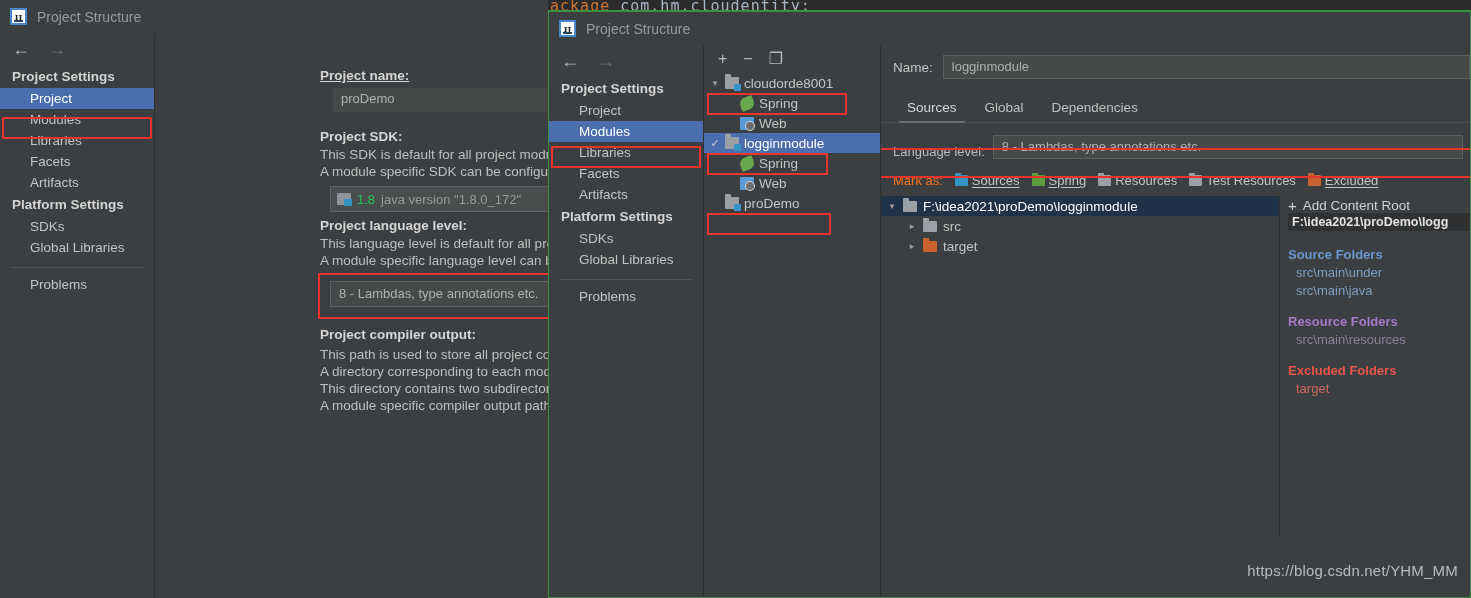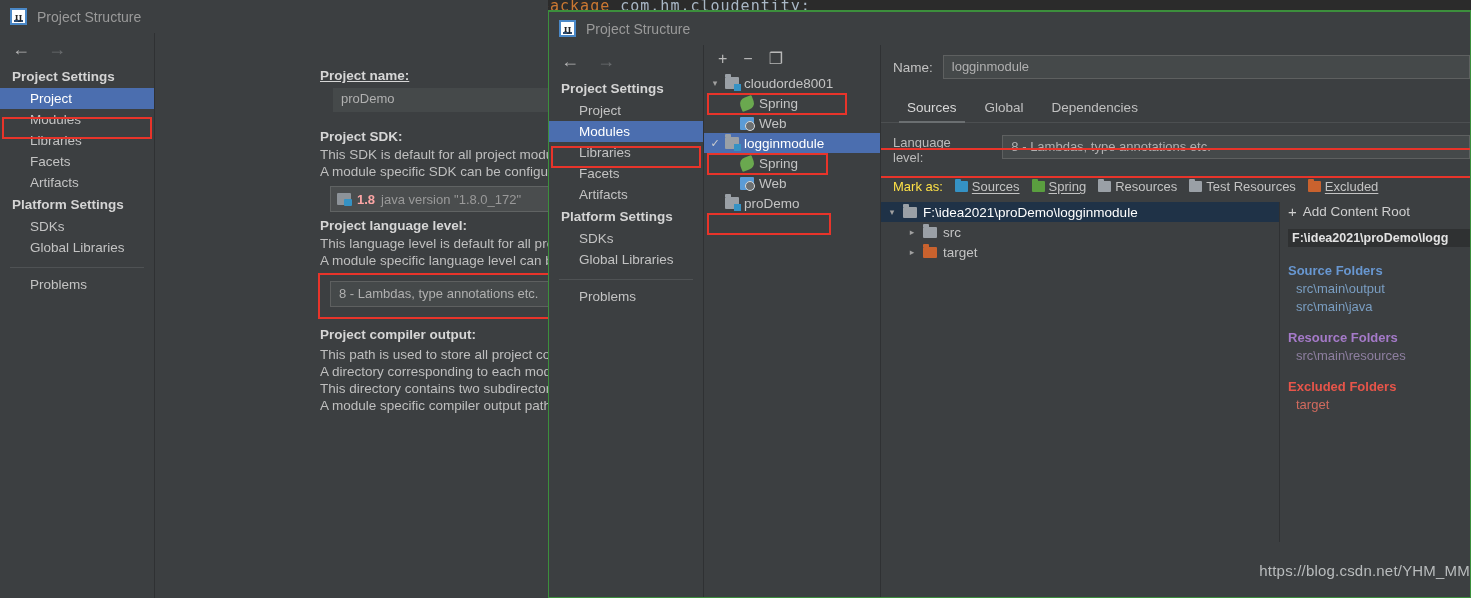--- a/index.html
+++ b/index.html
@@ -146,21 +146,21 @@
     border-bottom: 1px solid #4c4f51;
   }
   .tab {
     padding: 5px 14px 7px 14px; font-size: 13.5px; color: #c0c0c0; position: relative;
   }
   .tab.active { color: #d8d8d8; }
   .tab.active::after {
     content: ""; position: absolute; left: 6px; right: 6px; bottom: -1px;
     height: 2px; background: #6b6f71;
   }
-  .ll-row { display: flex; align-items: flex-start; gap: 18px; padding: 12px 0 0 12px; }
+  .ll-row { display: flex; align-items: flex-end; gap: 8px; padding: 12px 0 0 12px; }
   .markas { display: flex; align-items: center; gap: 12px; padding: 14px 0 0 12px; font-size: 13px; }
   .markas .mk { display: flex; align-items: center; gap: 4px; color: #c3c3c3; }
   .mkfolder { width: 13px; height: 11px; border-radius: 1px; flex: none; position: relative; }
   .mkfolder::before {
     content: ""; position: absolute; left: 0; top: -2.5px; width: 6px; height: 3px;
     border-radius: 1px 1px 0 0; background: inherit;
   }
   .ul { text-decoration: underline; text-underline-offset: 2px; }
 
   .content-split { display: flex; margin-top: 8px; height: 340px; }
@@ -176,33 +176,33 @@
   }
   .fold::before {
     content: ""; position: absolute; left: 0; top: -2.5px; width: 6px; height: 3px;
     border-radius: 1px 1px 0 0; background: inherit;
   }
   .cright { width: 190px; flex: none; padding-left: 8px; }
   .addroot { display: flex; align-items: center; gap: 6px; color: #cfcfcf; font-size: 13.5px; padding-top: 2px; }
   .plus { color: #cfcfcf; font-size: 15px; line-height: 1; }
   .rootpath {
     background: #2f3132; color: #e2e2e2; font-weight: bold; font-size: 12.5px;
-    padding: 2px 0 2px 4px; white-space: nowrap; overflow: hidden; margin-top: 10px;
+    padding: 2px 0 2px 4px; white-space: nowrap; overflow: hidden; margin-top: 0;
   }
   .grp-title { font-weight: bold; font-size: 13px; margin-top: 16px; }
   .grp-item { font-size: 13px; margin-top: 3px; padding-left: 8px; position: relative; }
   .c-src { color: #6897d1; }
   .c-srcitem { color: #7a9ec2; }
   .c-res { color: #a57ac9; }
   .c-resitem { color: #8e7fa0; }
   .c-exc { color: #e8554a; }
   .c-excitem { color: #d06a5e; }
 
   .watermark {
-    position: absolute; right: 0; bottom: 18px;
+    position: absolute; right: 12px; bottom: 18px;
     color: #b9bcbd; font-size: 15px; letter-spacing: .2px;
   }
 </style>
 </head>
 <body>
 
 <div id="root">
 
   <div class="code-strip">
     <span class="kw">package</span>
@@ -240,21 +240,21 @@
       <div class="w1-main">
         <div class="lbl-bold" style="position:absolute;left:165px;top:35px;text-decoration:underline;">Project name:</div>
         <div class="field flat" style="position:absolute;left:178px;top:55px;width:380px;">proDemo</div>
 
         <div class="lbl-bold" style="position:absolute;left:165px;top:96px;">Project SDK:</div>
         <div class="lbl" style="position:absolute;left:165px;top:114px;white-space:nowrap;">This SDK is default for all project modules.</div>
         <div class="lbl" style="position:absolute;left:165px;top:131px;white-space:nowrap;">A module specific SDK can be configured for each of the module</div>
 
         <div class="combo" style="position:absolute;left:175px;top:153px;width:295px;">
           <span class="sdk-icon"></span>
-          <span style="color:#fca5a5;font-weight:bold;">1.8</span>
+          <span style="color:#22c55e;font-weight:normal;">1.8</span>
           <span style="color:#9a9a9a;">java version "1.8.0_172"</span>
 
         </div>
 
         <div class="lbl-bold" style="position:absolute;left:165px;top:185px;">Project language level:</div>
         <div class="lbl" style="position:absolute;left:165px;top:203px;white-space:nowrap;">This language level is default for all project modules.</div>
         <div class="lbl" style="position:absolute;left:165px;top:220px;white-space:nowrap;">A module specific language level can be configured for each of t</div>
         <div class="field" style="position:absolute;left:175px;top:248px;width:383px;height:26px;line-height:24px;">8 - Lambdas, type annotations etc.</div>
         <div class="redbox" style="left:163px;top:240px;width:327px;height:46px;"></div>
 
@@ -350,21 +350,21 @@
           <div class="tab">Global</div>
           <div class="tab">Dependencies</div>
         </div>
 
         <div class="ll-row">
           <span class="k">Language level:</span>
           <span class="field" style="width:470px;">8 - Lambdas, type annotations etc.</span>
         </div>
 
         <div class="markas">
-          <span style="color:#fde047;text-align:center;">Mark as:</span>
+          <span style="color:#f97316;text-align:center;">Mark as:</span>
           <span class="mk">
             <span class="mkfolder" style="background:#3592c4;"></span>
             <span class="ul">Sources</span>
           </span>
           <span class="mk">
             <span class="mkfolder" style="background:#5a9e3f;"></span>
             <span class="ul">Spring</span>
           </span>
           <span class="mk">
             <span class="mkfolder" style="background:#9aa0a6;"></span>
@@ -401,21 +401,21 @@
 
           <div class="cright">
             <div class="addroot">
               <span class="plus">+</span>
               <span>Add Content Root</span>
             </div>
             <div class="rootpath">F:\idea2021\proDemo\logg</div>
 
             <div class="grp-title c-src">Source Folders</div>
             <div class="grp-item c-srcitem">
-              <span>src\main\output</span>
+              <span>src\main\under</span>
             </div>
             <div class="grp-item c-srcitem">
               <span>src\main\java</span>
             </div>
 
             <div class="grp-title c-res">Resource Folders</div>
             <div class="grp-item c-resitem">
               <span>src\main\resources</span>
             </div>
 

